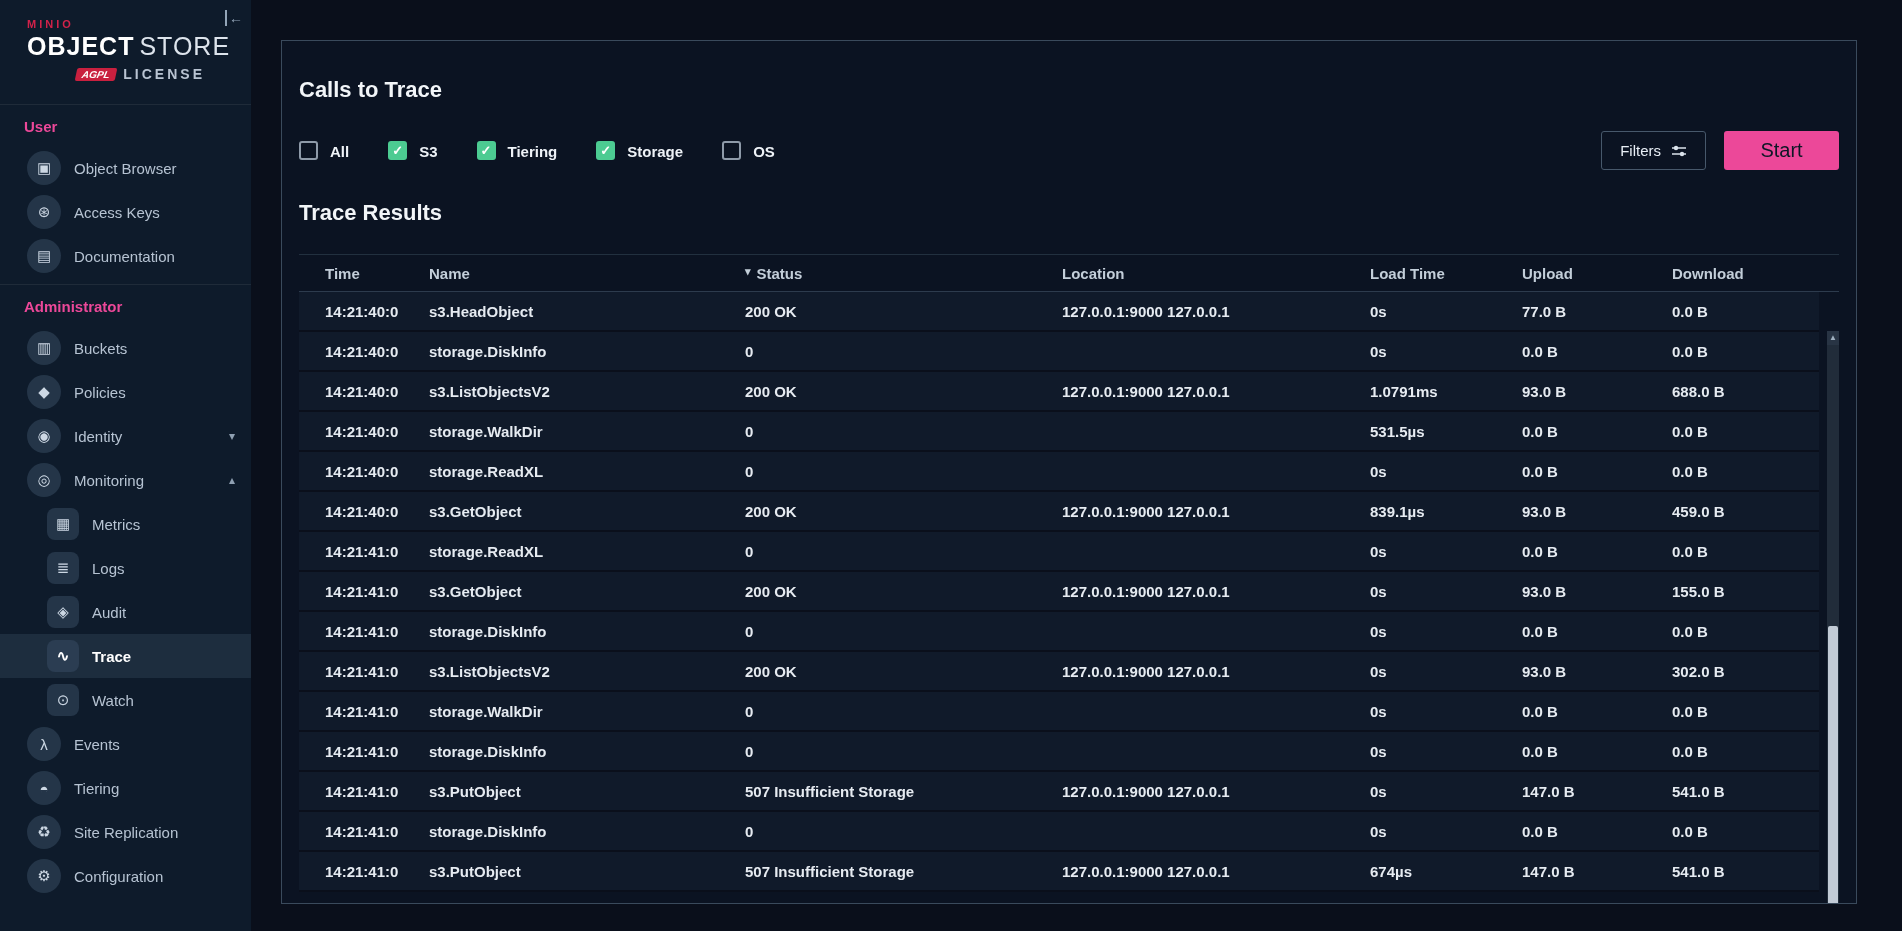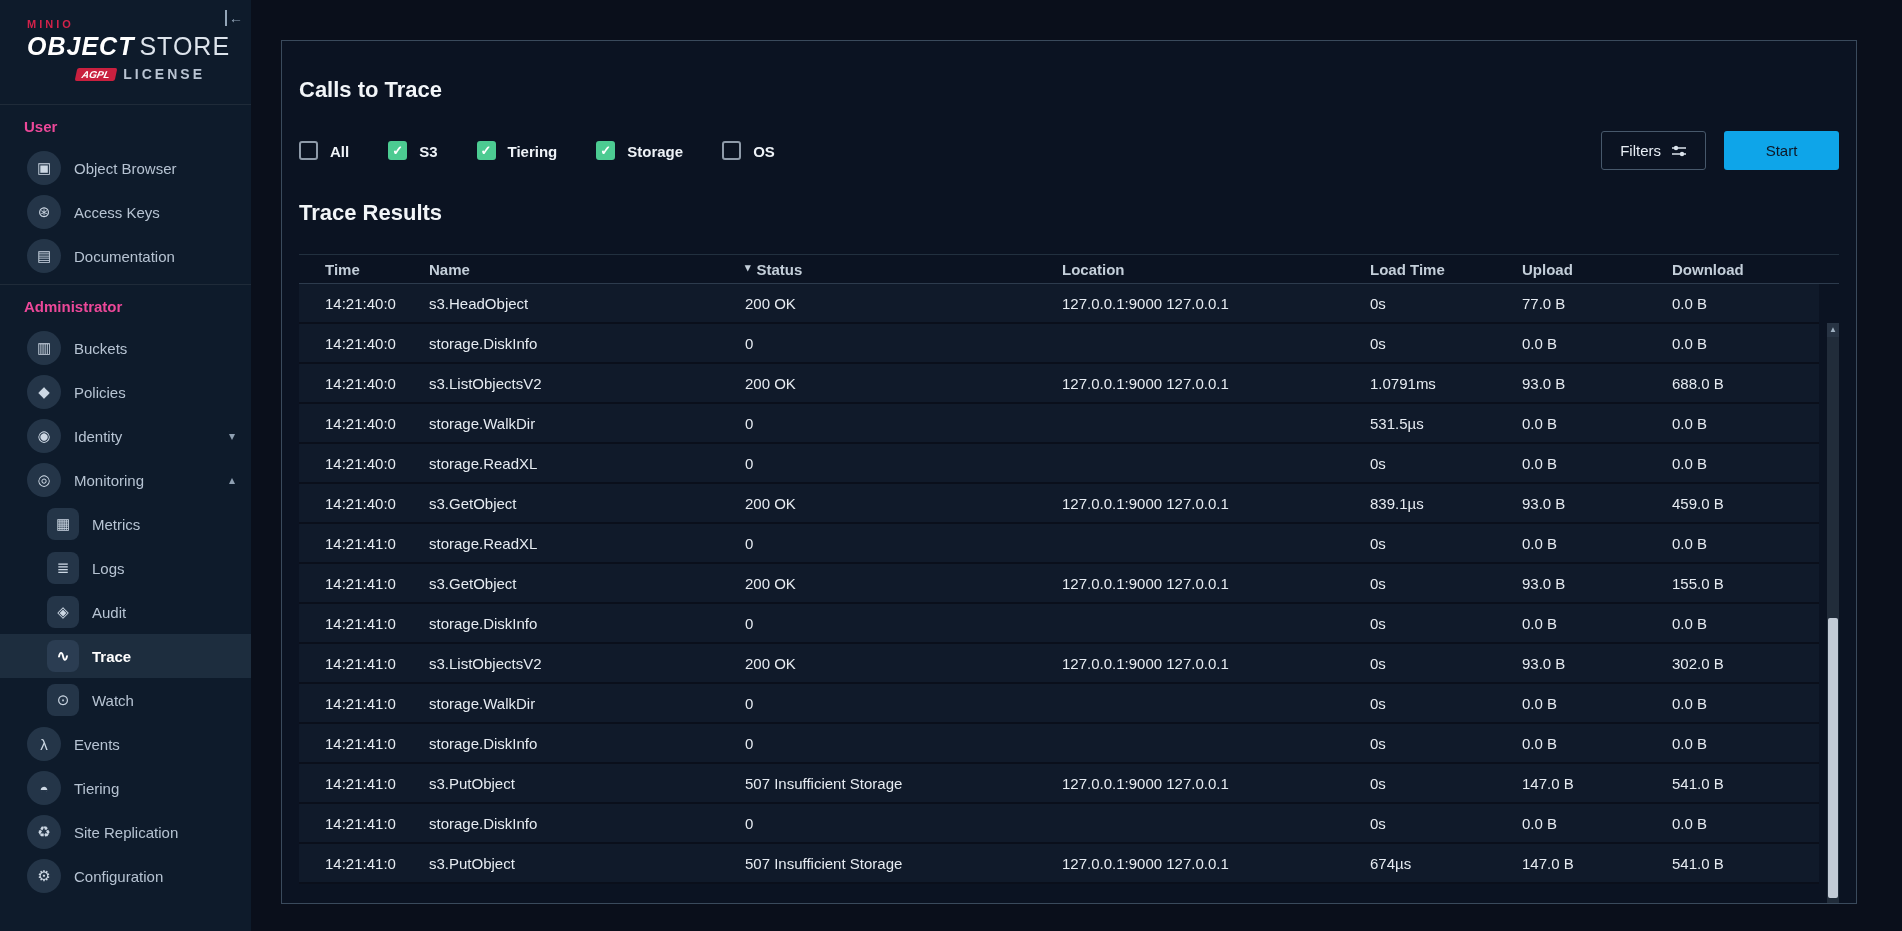--- a/index.html
+++ b/index.html
@@ -9,21 +9,21 @@
 
   
   .sidebar { width:251px; height:100%; background:#0e1b2b; position:relative;
              flex-shrink:0; overflow:hidden; }
   .collapse-btn { position:absolute; top:10px; right:8px; background:none; border:none;
                   color:#93a5b8; font-size:14px; cursor:pointer; }
   .collapse-icon { border-left:2px solid #93a5b8; padding-left:2px; }
   .logo { padding:18px 20px 16px 27px; }
   .logo-brand { color:#d2224a; font-size:11px; font-weight:700; letter-spacing:3px; }
   .logo-product { font-size:25px; color:#fff; letter-spacing:1px; margin-top:2px; white-space:nowrap; }
-  .logo-product .t-bold { font-weight:800;font-style:italic; }
+  .logo-product .t-bold { font-weight:800; }
   .logo-product .t-light { font-weight:300; color:#dde4ec; margin-left:5px; }
   .license-row { display:flex; justify-content:flex-end; align-items:center; gap:8px;
                  margin-top:5px; width:178px; }
   .agpl-badge { background:#c9203f; color:#fff; font-style:italic; font-weight:800;
                 font-size:10px; padding:1px 6px; transform:skewX(-12deg); border-radius:2px; }
   .license-word { color:#b9c4d2; font-size:14px; letter-spacing:3px; font-weight:700; }
 
   .nav-section-label { padding:13px 24px 11px; color:#ec4899; font-weight:700; font-size:15px;
                        border-top:1px solid rgba(255,255,255,0.07); margin-top:6px; }
   .nav-item { display:flex; align-items:center; height:44px; padding:0 16px 0 27px;
@@ -48,34 +48,34 @@
   .cb-item { display:flex; align-items:flex-end; margin-right:39px; cursor:pointer; }
   .cb { width:19px; height:19px; border-radius:3px; border:2px solid #8e9aa9; margin-right:12px;
         display:flex; align-items:center; justify-content:center; font-size:13px; font-weight:700;
         color:#ffffff; background:transparent; }
   .cb.checked { background:#4ccb92; border-color:#4ccb92; }
   .cb-label { font-weight:700; font-size:15px; color:#eef2f7; }
   .btn-group { display:flex; align-items:center; }
   .btn-outline { height:39px; padding:0 18px; background:transparent; border:1px solid #47586b;
                  border-radius:3px; color:#e8eef5; font-size:15px; display:flex; align-items:center;
                  gap:10px; cursor:pointer; font-family:inherit; }
-  .btn-solid { height:39px; width:115px; background:#0ea5e9; border:none; border-radius:3px;
-               color:#0e1726; font-size:15px; margin-left:18px; cursor:pointer; font-family:inherit; }
+  .btn-solid { height:39px; width:115px; background:#ec4899; border:none; border-radius:3px;
+               color:#0e1726; font-size:20px; margin-left:18px; cursor:pointer; font-family:inherit; }
   .results-title { margin-top:30px; }
 
   
   .table { margin-top:28px; position:relative; }
   .thead, .trow { display:grid;
     grid-template-columns:104px 316px 317px 308px 152px 150px 1fr;
     align-items:center; padding-left:26px; padding-right:16px; }
-  .thead { height:30px; color:#c3ced9; font-weight:700; font-size:15px;
+  .thead { height:38px; color:#c3ced9; font-weight:700; font-size:15px;
            border-top:1px solid #22303f; border-bottom:1px solid #2d3b4d; }
   .th { white-space:nowrap; cursor:pointer; }
   .sort-caret { position:relative; top:-4px; margin-right:6px; font-size:11px; color:#c3ced9; }
-  .tbody-wrap { position:relative; padding-right:20px; }
+  .tbody-wrap { position:relative; padding-right:20px;font-weight:bold; }
   .trow { height:40px; background:#101a2a; border-bottom:2px solid #0a0f1b;
           color:#e6ebf1; font-size:15px; }
   .td { white-space:nowrap; overflow:hidden; text-overflow:ellipsis; padding-right:8px; }
 
   
   .sbar { position:absolute; top:39px; right:0; width:12px; height:600px; background:#212c3a; }
   .sb-arrow { position:absolute; left:0; width:12px; height:14px; line-height:14px; text-align:center;
               font-size:8px; color:#9fb0c0; background:#283444; cursor:pointer; }
   .sb-arrow.sb-top { top:0; }
   .sb-thumb { position:absolute; left:1px; right:1px; top:295px; height:280px;

